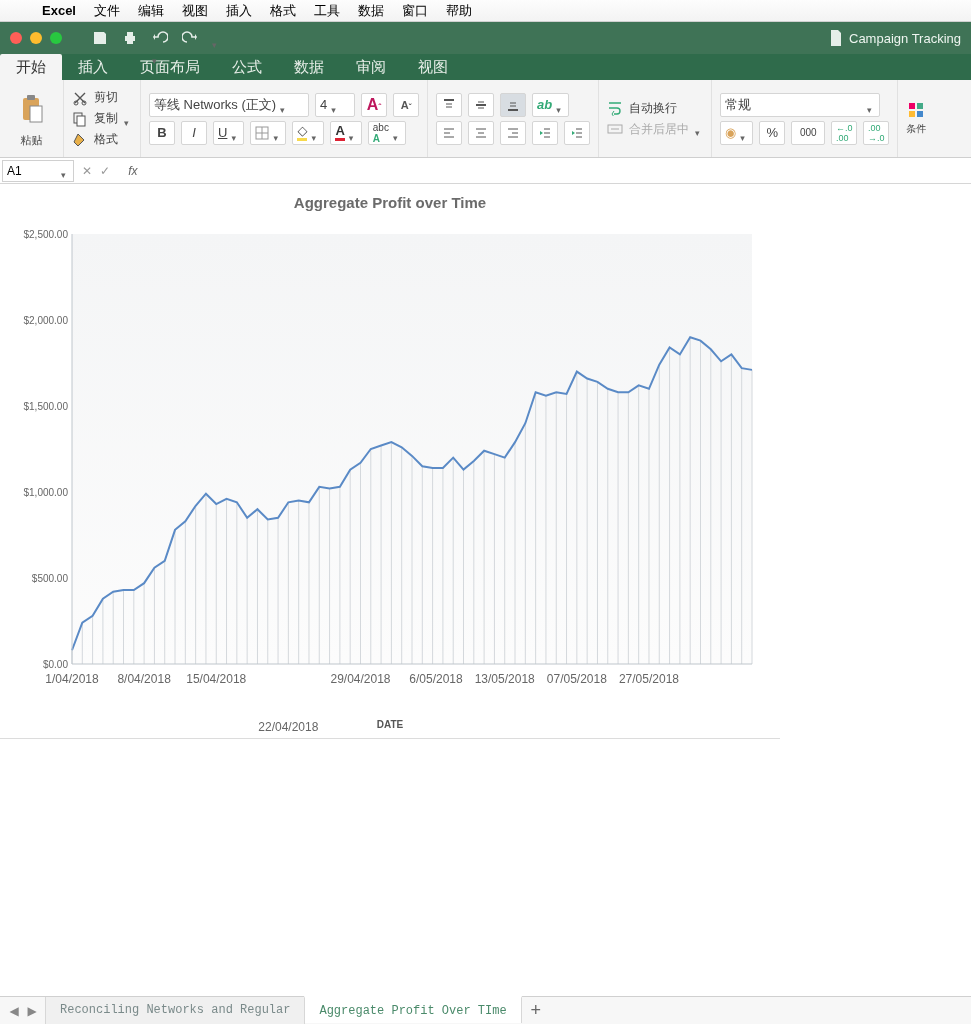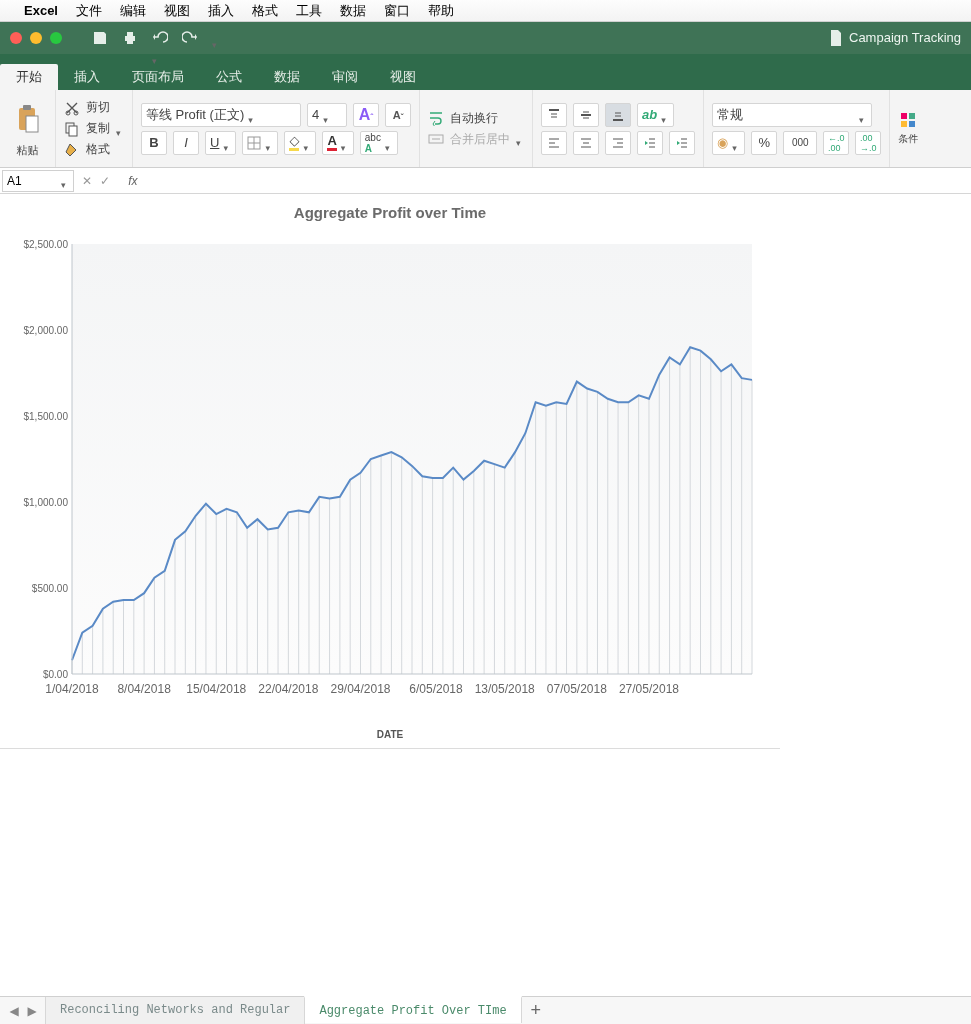--- a/index.html
+++ b/index.html
@@ -1,53 +1,53 @@
 <!DOCTYPE html>
 <html><head>
 <meta charset="utf-8">
 <style>
   * { box-sizing: border-box; margin: 0; padding: 0; font-family: -apple-system, "Helvetica Neue", Arial, sans-serif; }
   body { width: 971px; height: 1024px; background: #fff; overflow: hidden; position: relative; }
 
   
-  .mac-menu { height: 22px; background: linear-gradient(#fdfdfd,#f3f3f3); border-bottom:1px solid #d0d0d0; display:flex; align-items:center; font-size:13px; padding-left:6px; gap:18px; }
+  .mac-menu { height: 22px; background: linear-gradient(#fdfdfd,#f3f3f3); border-bottom:1px solid #d0d0d0; display:flex; align-items:center; font-size:13px; padding-left:24px; gap:18px; }
   .mac-menu .apple { font-size:14px; }
   .mac-menu .appname { font-weight:700; }
   .mac-menu span { cursor:default; }
 
   
   .titlebar { height:32px; background:#3f7356; display:flex; align-items:center; position:relative; }
   .traffic { display:flex; gap:8px; padding-left:10px; }
   .dot { width:12px; height:12px; border-radius:50%; }
   .qat { display:flex; gap:14px; margin-left:30px; align-items:center; }
   .qat-ico { width:16px; height:16px; fill:#e6eee9; }
-  .docname { position:absolute; right:10px; color:#eef5f0; font-size:13px; display:flex; align-items:flex-start; gap:6px;}
+  .docname { position:absolute; right:10px; color:#eef5f0; font-size:13px; display:flex; align-items:center; gap:6px;}
   .docname svg { width:14px; height:16px; fill:#eef5f0;}
 
   
-  .ribbon-tabs { height:36px; background:#2f6b4b; display:flex; align-items:flex-end; font-size:13px; }
+  .ribbon-tabs { height:26px; background:#2f6b4b; display:flex; align-items:flex-end; font-size:15px; }
   .rtab { color:#e8efe9; padding:0 16px; height:26px; line-height:26px; cursor:default;}
   .rtab.active { background:#f4f4f4; color:#333; border-radius:2px 2px 0 0; }
 
   
   .ribbon-body { height:78px; background:#f4f4f4; border-bottom:1px solid #cfcfcf; display:flex; align-items:stretch; font-size:12px; color:#444; }
   .rgroup { border-right:1px solid #e1e1e1; padding:4px 8px; display:flex; flex-direction:column; justify-content:center; gap:4px; }
   .rgroup.center-label { align-items:center; }
   .rgroup .row { display:flex; align-items:center; gap:6px; }
   .ico { width:16px; height:16px; display:inline-block; }
   .ico svg { width:100%; height:100%; }
   .btn-square { width:26px; height:24px; border:1px solid #d5d5d5; background:#fff; display:inline-flex; align-items:center; justify-content:center; border-radius:2px; font-size:13px; }
   .btn-dd { border:1px solid #d5d5d5; background:#fff; height:24px; display:inline-flex; align-items:center; padding:0 4px; border-radius:2px; font-size:13px; gap:4px;}
   .caret { width:8px; height:8px; }
   .caret::before { content:"▾"; font-size:9px; color:#666; }
-  .fontA-big { color:#8b5cf6; font-size:16px; font-weight:600;text-align:right;}
+  .fontA-big { color:#be185d; font-size:16px; font-weight:600;text-align:right;}
   .fontA-small { color:#555; font-size:11px; font-weight:600;}
   .ul-red { border-bottom:3px solid #d23; padding-bottom:1px; display:inline-block; line-height:12px;}
   .ul-yellow { border-bottom:3px solid #f7d94c; padding-bottom:1px; display:inline-block; line-height:12px;}
-  .group-paste { width:56px; align-items:center; }
+  .group-paste { width:64px; align-items:center; }
   .paste-big { width:34px; height:40px; display:flex; flex-direction:column; align-items:center; justify-content:center; }
   .disabled { color:#aaa; }
   .disabled svg { fill:#aaa; stroke:#aaa; }
 
   
   .fbar { height:26px; border-bottom:1px solid #d6d6d6; background:#fff; display:flex; align-items:center; font-size:12px; }
   .namebox { width:72px; height:22px; border:1px solid #d0d0d0; margin-left:2px; display:flex; align-items:center; padding:0 4px;}
   .fbar .fx { margin:0 10px; font-style:italic; color:#666;}
   .fbar .x { color:#999; margin:0 8px;}
   .fbar .chk { color:#999; margin-right:8px;}
@@ -166,21 +166,21 @@
         <span class="ico"><svg viewBox="0 0 16 16">
             <path d="M6 2l6 6-6 6-4-4z" fill="#e8b04a" stroke="#555"></path>
           </svg></span>
         <span>格式</span>
       </div>
   </div>
 
   <div class="rgroup">
     <div class="row">
       <div class="btn-dd" style="width:160px">
-          <span style="overflow:hidden;white-space:nowrap;">等线 Profit (正文)</span>
+          <span style="overflow:hidden;white-space:nowrap;">等线 Networks (正文)</span>
           <span class="caret"></span>
         </div>
       <div class="btn-dd" style="width:40px">
           <span>4</span>
           <span class="caret"></span>
         </div>
       <div class="btn-square">
           <span class="fontA-big">A<span style="font-size:9px">ˆ</span></span>
         </div>
       <div class="btn-square">
@@ -210,109 +210,109 @@
           <span class="ul-yellow">◇</span>
           <span class="caret"></span>
         </div>
       <div class="btn-dd">
           <span class="ul-red" style="color:#333;font-weight:600">A</span>
           <span class="caret"></span>
         </div>
       <div class="btn-dd">
           <span style="font-size:10px">abc<br><b style="color:#3a7">A</b></span>
           <span class="caret"></span>
+        </div>
+    </div>
+  </div>
+
+  <div class="rgroup">
+    <div class="row">
+      <div class="btn-square">
+          <svg width="14" height="14">
+            <line x1="2" y1="2" x2="12" y2="2" stroke="#555" stroke-width="2"></line>
+            <line x1="4" y1="6" x2="10" y2="6" stroke="#555"></line>
+            <line x1="4" y1="9" x2="10" y2="9" stroke="#555"></line>
+          </svg>
+        </div>
+      <div class="btn-square">
+          <svg width="14" height="14">
+            <line x1="4" y1="4" x2="10" y2="4" stroke="#555"></line>
+            <line x1="2" y1="7" x2="12" y2="7" stroke="#555" stroke-width="2"></line>
+            <line x1="4" y1="10" x2="10" y2="10" stroke="#555"></line>
+          </svg>
+        </div>
+      <div class="btn-square" style="background:#d8dde2">
+          <svg width="14" height="14">
+            <line x1="4" y1="5" x2="10" y2="5" stroke="#555"></line>
+            <line x1="4" y1="8" x2="10" y2="8" stroke="#555"></line>
+            <line x1="2" y1="12" x2="12" y2="12" stroke="#555" stroke-width="2"></line>
+          </svg>
+        </div>
+      <div class="btn-dd">
+          <span style="color:#3a7;font-style:italic;font-weight:600">ab</span>
+          <span class="caret"></span>
+        </div>
+    </div>
+    <div class="row">
+      <div class="btn-square">
+          <svg width="14" height="14">
+            <line x1="2" y1="3" x2="12" y2="3" stroke="#555"></line>
+            <line x1="2" y1="7" x2="8" y2="7" stroke="#555"></line>
+            <line x1="2" y1="11" x2="12" y2="11" stroke="#555"></line>
+          </svg>
+        </div>
+      <div class="btn-square">
+          <svg width="14" height="14">
+            <line x1="2" y1="3" x2="12" y2="3" stroke="#555"></line>
+            <line x1="4" y1="7" x2="10" y2="7" stroke="#555"></line>
+            <line x1="2" y1="11" x2="12" y2="11" stroke="#555"></line>
+          </svg>
+        </div>
+      <div class="btn-square">
+          <svg width="14" height="14">
+            <line x1="2" y1="3" x2="12" y2="3" stroke="#555"></line>
+            <line x1="6" y1="7" x2="12" y2="7" stroke="#555"></line>
+            <line x1="2" y1="11" x2="12" y2="11" stroke="#555"></line>
+          </svg>
+        </div>
+      <div class="btn-square">
+          <svg width="14" height="14">
+            <path d="M5 7l-3-2v4z" fill="#3a7"></path>
+            <line x1="6" y1="3" x2="12" y2="3" stroke="#555"></line>
+            <line x1="6" y1="7" x2="12" y2="7" stroke="#555"></line>
+            <line x1="6" y1="11" x2="12" y2="11" stroke="#555"></line>
+          </svg>
+        </div>
+      <div class="btn-square">
+          <svg width="14" height="14">
+            <path d="M2 5l3 2-3 2z" fill="#3a7"></path>
+            <line x1="6" y1="3" x2="12" y2="3" stroke="#555"></line>
+            <line x1="6" y1="7" x2="12" y2="7" stroke="#555"></line>
+            <line x1="6" y1="11" x2="12" y2="11" stroke="#555"></line>
+          </svg>
         </div>
     </div>
   </div>
 
   <div class="rgroup">
     <div class="row">
         <span class="ico"><svg viewBox="0 0 16 16">
             <path d="M2 3h12M2 8h8a3 3 0 0 1 0 6H7" fill="none" stroke="#3a7" stroke-width="1.4"></path>
             <path d="M7 11l-2 3 2 3" fill="none" stroke="#3a7"></path>
           </svg></span>
         <span>自动换行</span>
       </div>
     <div class="row disabled">
         <span class="ico"><svg viewBox="0 0 16 16">
             <rect x="1" y="4" width="14" height="8" fill="none" stroke="#aaa"></rect>
             <path d="M4 8h8" stroke="#aaa"></path>
           </svg></span>
         <span>合并后居中</span>
         <span class="caret"></span>
       </div>
-  </div>
-
-  <div class="rgroup">
-    <div class="row">
-      <div class="btn-square">
-          <svg width="14" height="14">
-            <line x1="2" y1="2" x2="12" y2="2" stroke="#555" stroke-width="2"></line>
-            <line x1="4" y1="6" x2="10" y2="6" stroke="#555"></line>
-            <line x1="4" y1="9" x2="10" y2="9" stroke="#555"></line>
-          </svg>
-        </div>
-      <div class="btn-square">
-          <svg width="14" height="14">
-            <line x1="4" y1="4" x2="10" y2="4" stroke="#555"></line>
-            <line x1="2" y1="7" x2="12" y2="7" stroke="#555" stroke-width="2"></line>
-            <line x1="4" y1="10" x2="10" y2="10" stroke="#555"></line>
-          </svg>
-        </div>
-      <div class="btn-square" style="background:#d8dde2">
-          <svg width="14" height="14">
-            <line x1="4" y1="5" x2="10" y2="5" stroke="#555"></line>
-            <line x1="4" y1="8" x2="10" y2="8" stroke="#555"></line>
-            <line x1="2" y1="12" x2="12" y2="12" stroke="#555" stroke-width="2"></line>
-          </svg>
-        </div>
-      <div class="btn-dd">
-          <span style="color:#3a7;font-style:italic;font-weight:600">ab</span>
-          <span class="caret"></span>
-        </div>
-    </div>
-    <div class="row">
-      <div class="btn-square">
-          <svg width="14" height="14">
-            <line x1="2" y1="3" x2="12" y2="3" stroke="#555"></line>
-            <line x1="2" y1="7" x2="8" y2="7" stroke="#555"></line>
-            <line x1="2" y1="11" x2="12" y2="11" stroke="#555"></line>
-          </svg>
-        </div>
-      <div class="btn-square">
-          <svg width="14" height="14">
-            <line x1="2" y1="3" x2="12" y2="3" stroke="#555"></line>
-            <line x1="4" y1="7" x2="10" y2="7" stroke="#555"></line>
-            <line x1="2" y1="11" x2="12" y2="11" stroke="#555"></line>
-          </svg>
-        </div>
-      <div class="btn-square">
-          <svg width="14" height="14">
-            <line x1="2" y1="3" x2="12" y2="3" stroke="#555"></line>
-            <line x1="6" y1="7" x2="12" y2="7" stroke="#555"></line>
-            <line x1="2" y1="11" x2="12" y2="11" stroke="#555"></line>
-          </svg>
-        </div>
-      <div class="btn-square">
-          <svg width="14" height="14">
-            <path d="M5 7l-3-2v4z" fill="#3a7"></path>
-            <line x1="6" y1="3" x2="12" y2="3" stroke="#555"></line>
-            <line x1="6" y1="7" x2="12" y2="7" stroke="#555"></line>
-            <line x1="6" y1="11" x2="12" y2="11" stroke="#555"></line>
-          </svg>
-        </div>
-      <div class="btn-square">
-          <svg width="14" height="14">
-            <path d="M2 5l3 2-3 2z" fill="#3a7"></path>
-            <line x1="6" y1="3" x2="12" y2="3" stroke="#555"></line>
-            <line x1="6" y1="7" x2="12" y2="7" stroke="#555"></line>
-            <line x1="6" y1="11" x2="12" y2="11" stroke="#555"></line>
-          </svg>
-        </div>
-    </div>
   </div>
 
   <div class="rgroup">
     <div class="row">
         <div class="btn-dd" style="width:160px">
           <span>常规</span>
           <span class="caret" style="margin-left:auto"></span>
         </div>
       </div>
     <div class="row">
@@ -449,21 +449,21 @@
       <div class="ytick" style="top: 394px;">$500.00</div>
       <div class="ytick" style="top: 308px;">$1,000.00</div>
       <div class="ytick" style="top: 222px;">$1,500.00</div>
       <div class="ytick" style="top: 136px;">$2,000.00</div>
       <div class="ytick" style="top: 50px;">$2,500.00</div>
     </div>
   <div id="xticks">
       <div class="xtick" style="left: 72px;">1/04/2018</div>
       <div class="xtick" style="left: 144.121px;">8/04/2018</div>
       <div class="xtick" style="left: 216.242px;">15/04/2018</div>
-      <div class="xtick" style="left: 288.364px;">22/04/2018</div>
+      <div class="xtick" style="left: 288.364px; margin-top: 48px;">22/04/2018</div>
       <div class="xtick" style="left: 360.485px;">29/04/2018</div>
       <div class="xtick" style="left: 436px;">6/05/2018</div>
       <div class="xtick" style="left: 504.727px;">13/05/2018</div>
       <div class="xtick" style="left: 576.848px;">07/05/2018</div>
       <div class="xtick" style="left: 648.97px;">27/05/2018</div>
     </div>
 </div>
 
 <div class="sheetbar">
   <div class="sheetnav">

